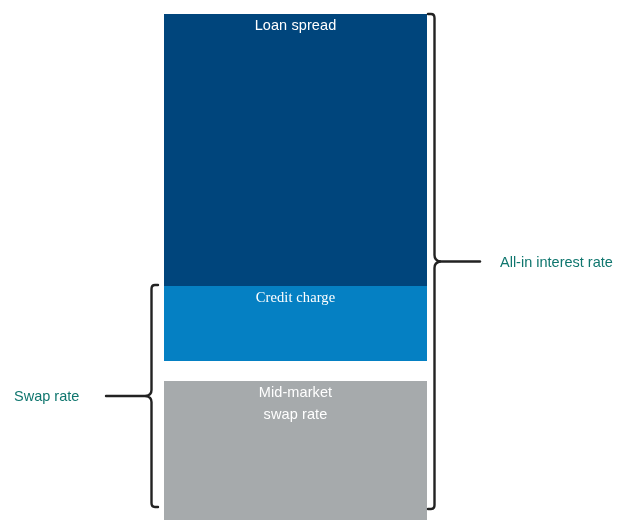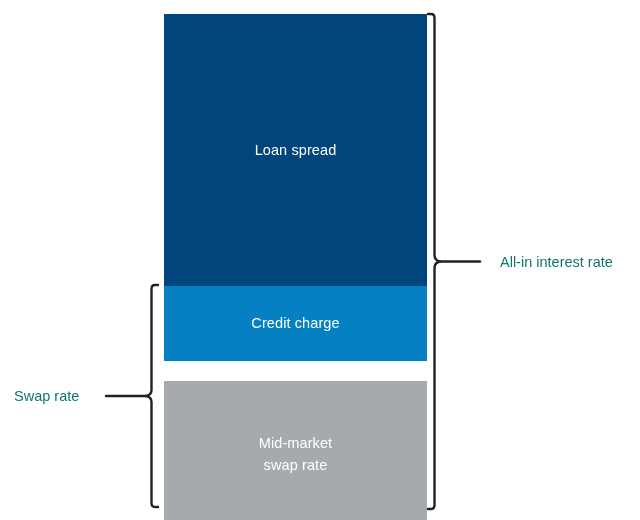--- a/index.html
+++ b/index.html
@@ -23,35 +23,35 @@
     left: 164px;
     top: 14px;
     width: 263px;
     height: 493px;
   }
   .band {
     position: absolute;
     left: 0;
     width: 100%;
     display: flex;
-    align-items: center;
+    align-items: flex-start;
     justify-content: center;
     box-sizing: border-box;
   }
   .band-label {
     color: #ffffff;
     font-size: 14.5px;
     line-height: 1.55;
     text-align: center;
     white-space: pre-line;
     letter-spacing: 0.1px;
   }
 
   #band-loan-spread   { top: 0px;   height: 272px; }
-  #band-credit-charge { top: 272px; height: 75px;  }
+  #band-credit-charge { top: 272px; height: 75px; font-family: Liberation Serif, serif;  }
   #band-swap-rate     { top: 367px; height: 146px; }
 
   
   .brace-label {
     position: absolute;
     color: #0f766e;
     font-size: 14.5px;
     line-height: 1.2;
     white-space: nowrap;
   }

